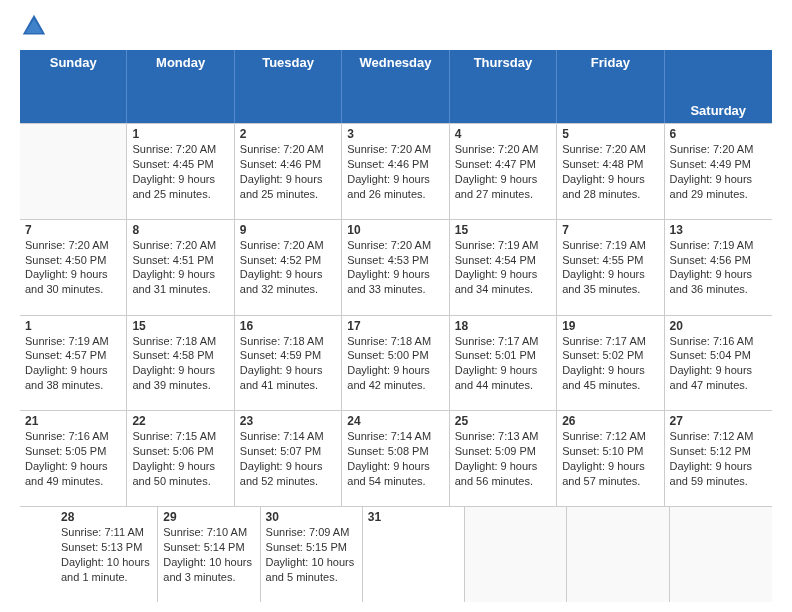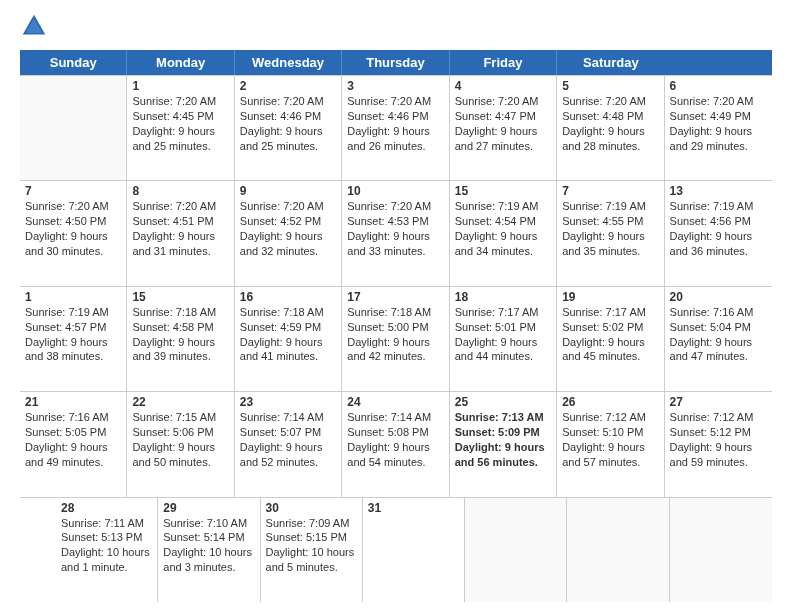--- a/index.html
+++ b/index.html
@@ -66,21 +66,21 @@
       background: #2a6ab5;
     }
     .cal-header-cell {
       color: #fff;
       font-size: 13px;
       font-weight: bold;
       text-align: center;
       padding: 5px 4px;
       border-right: 1px solid #5588cc;
     }
-    .cal-header-cell:last-child { border-right: none; }
+    .cal-header-cell:last-child { border-right: none; margin-top: 48px; }
     .cal-body {
       flex: 1;
       display: flex;
       flex-direction: column;
     }
     .cal-row {
       flex: 1;
       display: grid;
       grid-template-columns: repeat(7, 1fr);
       border-bottom: 1px solid #ccc;
@@ -130,20 +130,21 @@
     <div class="title-block">
       <h1></h1>
       <h2></h2>
     </div>
   </div>
 
   <div class="calendar">
     <div class="cal-header">
     <div class="cal-header-cell">Sunday</div>
         <div class="cal-header-cell">Monday</div>
+        <div class="cal-header-cell">Tuesday</div>
         <div class="cal-header-cell">Wednesday</div>
         <div class="cal-header-cell">Thursday</div>
         <div class="cal-header-cell">Friday</div>
         <div class="cal-header-cell">Saturday</div>
       </div>
     <div class="cal-body border-top">
     <div class="cal-row">
           <div class="cal-cell empty"></div>
           <div class="cal-cell">
             <span class="day-num">1</span>
@@ -290,21 +291,21 @@
 Daylight: 9 hours and 52 minutes.</p>
           </div>
           <div class="cal-cell">
             <span class="day-num">24</span>
             <p style="white-space: pre-line;">Sunrise: 7:14 AM
 Sunset: 5:08 PM
 Daylight: 9 hours and 54 minutes.</p>
           </div>
           <div class="cal-cell">
             <span class="day-num">25</span>
-            <p style="white-space: pre-line; font-weight: bold;">Sunrise: 7:13 AM
+            <p style="white-space: pre-line;">Sunrise: 7:13 AM
 Sunset: 5:09 PM
 Daylight: 9 hours and 56 minutes.</p>
           </div>
           <div class="cal-cell">
             <span class="day-num">26</span>
             <p style="white-space: pre-line;">Sunrise: 7:12 AM
 Sunset: 5:10 PM
 Daylight: 9 hours and 57 minutes.</p>
           </div>
           <div class="cal-cell">

